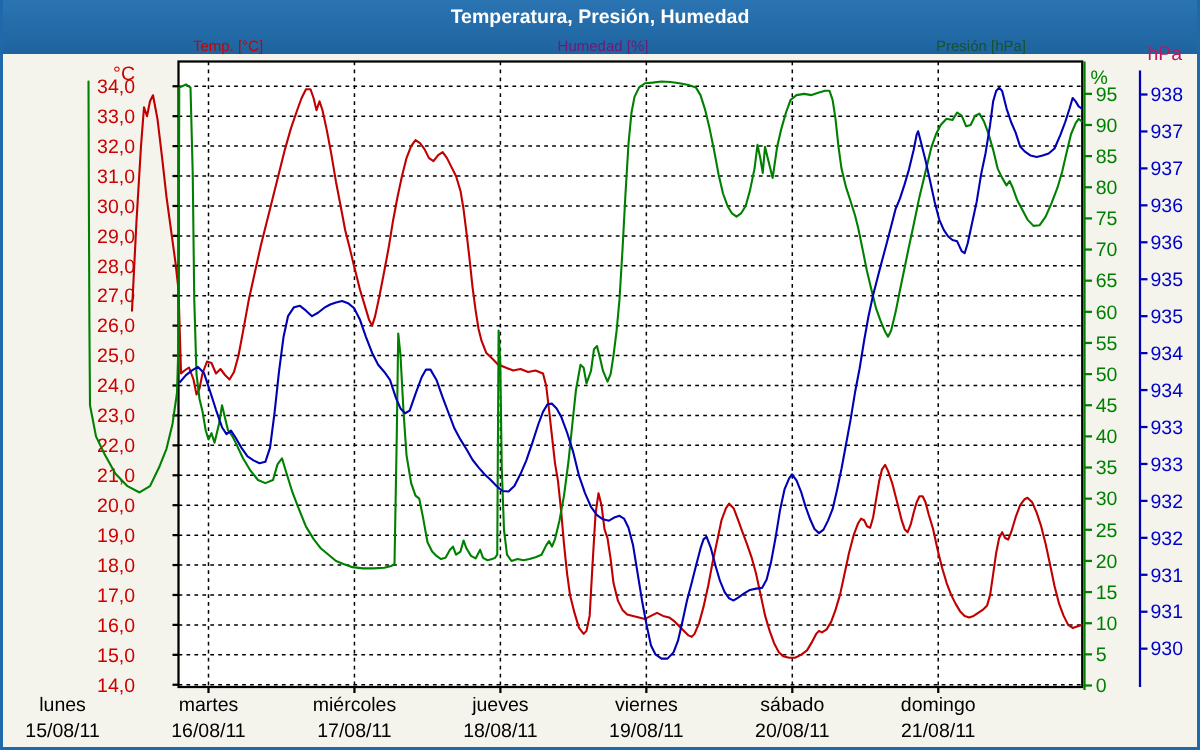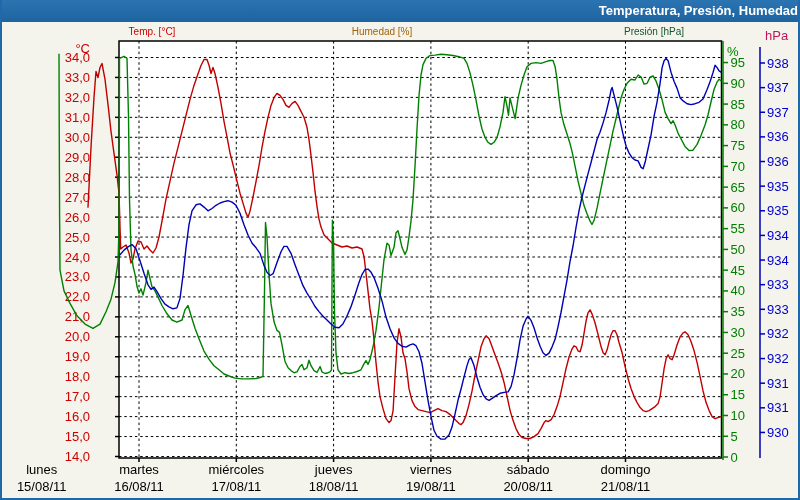--- a/index.html
+++ b/index.html
@@ -5,29 +5,29 @@
   html,body{margin:0;padding:0;background:#888;}
   .window{
     position:relative;width:800px;height:500px;
     background:#f4f4ec;
     box-sizing:border-box;
     border-left:2px solid #1f68a9;border-right:2px solid #1f68a9;border-bottom:2px solid #1f68a9;
     font-family:"Liberation Sans",sans-serif;
     overflow:hidden;
   }
   .titlebar{
-    position:absolute;left:0;top:0;width:100%;height:22px;
+    position:absolute;left:0;top:0;width:100%;height:36px;
     background:linear-gradient(#2b74b2,#1d649f);
     color:#fff;font-size:13px;font-weight:bold;
-    text-align:right;line-height:22px;
+    text-align:center;line-height:22px;
   }
   .legend{position:absolute;top:26px;left:0;width:100%;height:16px;font-size:10px;}
   .legend span{position:absolute;transform:translateX(-50%);white-space:nowrap;}
   .leg-temp{left:150px;color:#cc0000;}
-  .leg-hum{left:380px;color:#a16207;}
+  .leg-hum{left:400px;color:#701a75;}
   .leg-pres{left:652px;color:#14532d;}
   .unit{position:absolute;font-size:13px;}
   .unit-c{left:60px;top:41px;width:28px;text-align:right;color:#cc0000;}
   .unit-h{left:725px;top:44px;color:#008000;}
   .unit-p{left:763px;top:28px;color:#be185d;}
   svg#plot{position:absolute;left:0;top:0;}
   text{font-family:"Liberation Sans",sans-serif;}
 </style>
 </head>
 <body>

